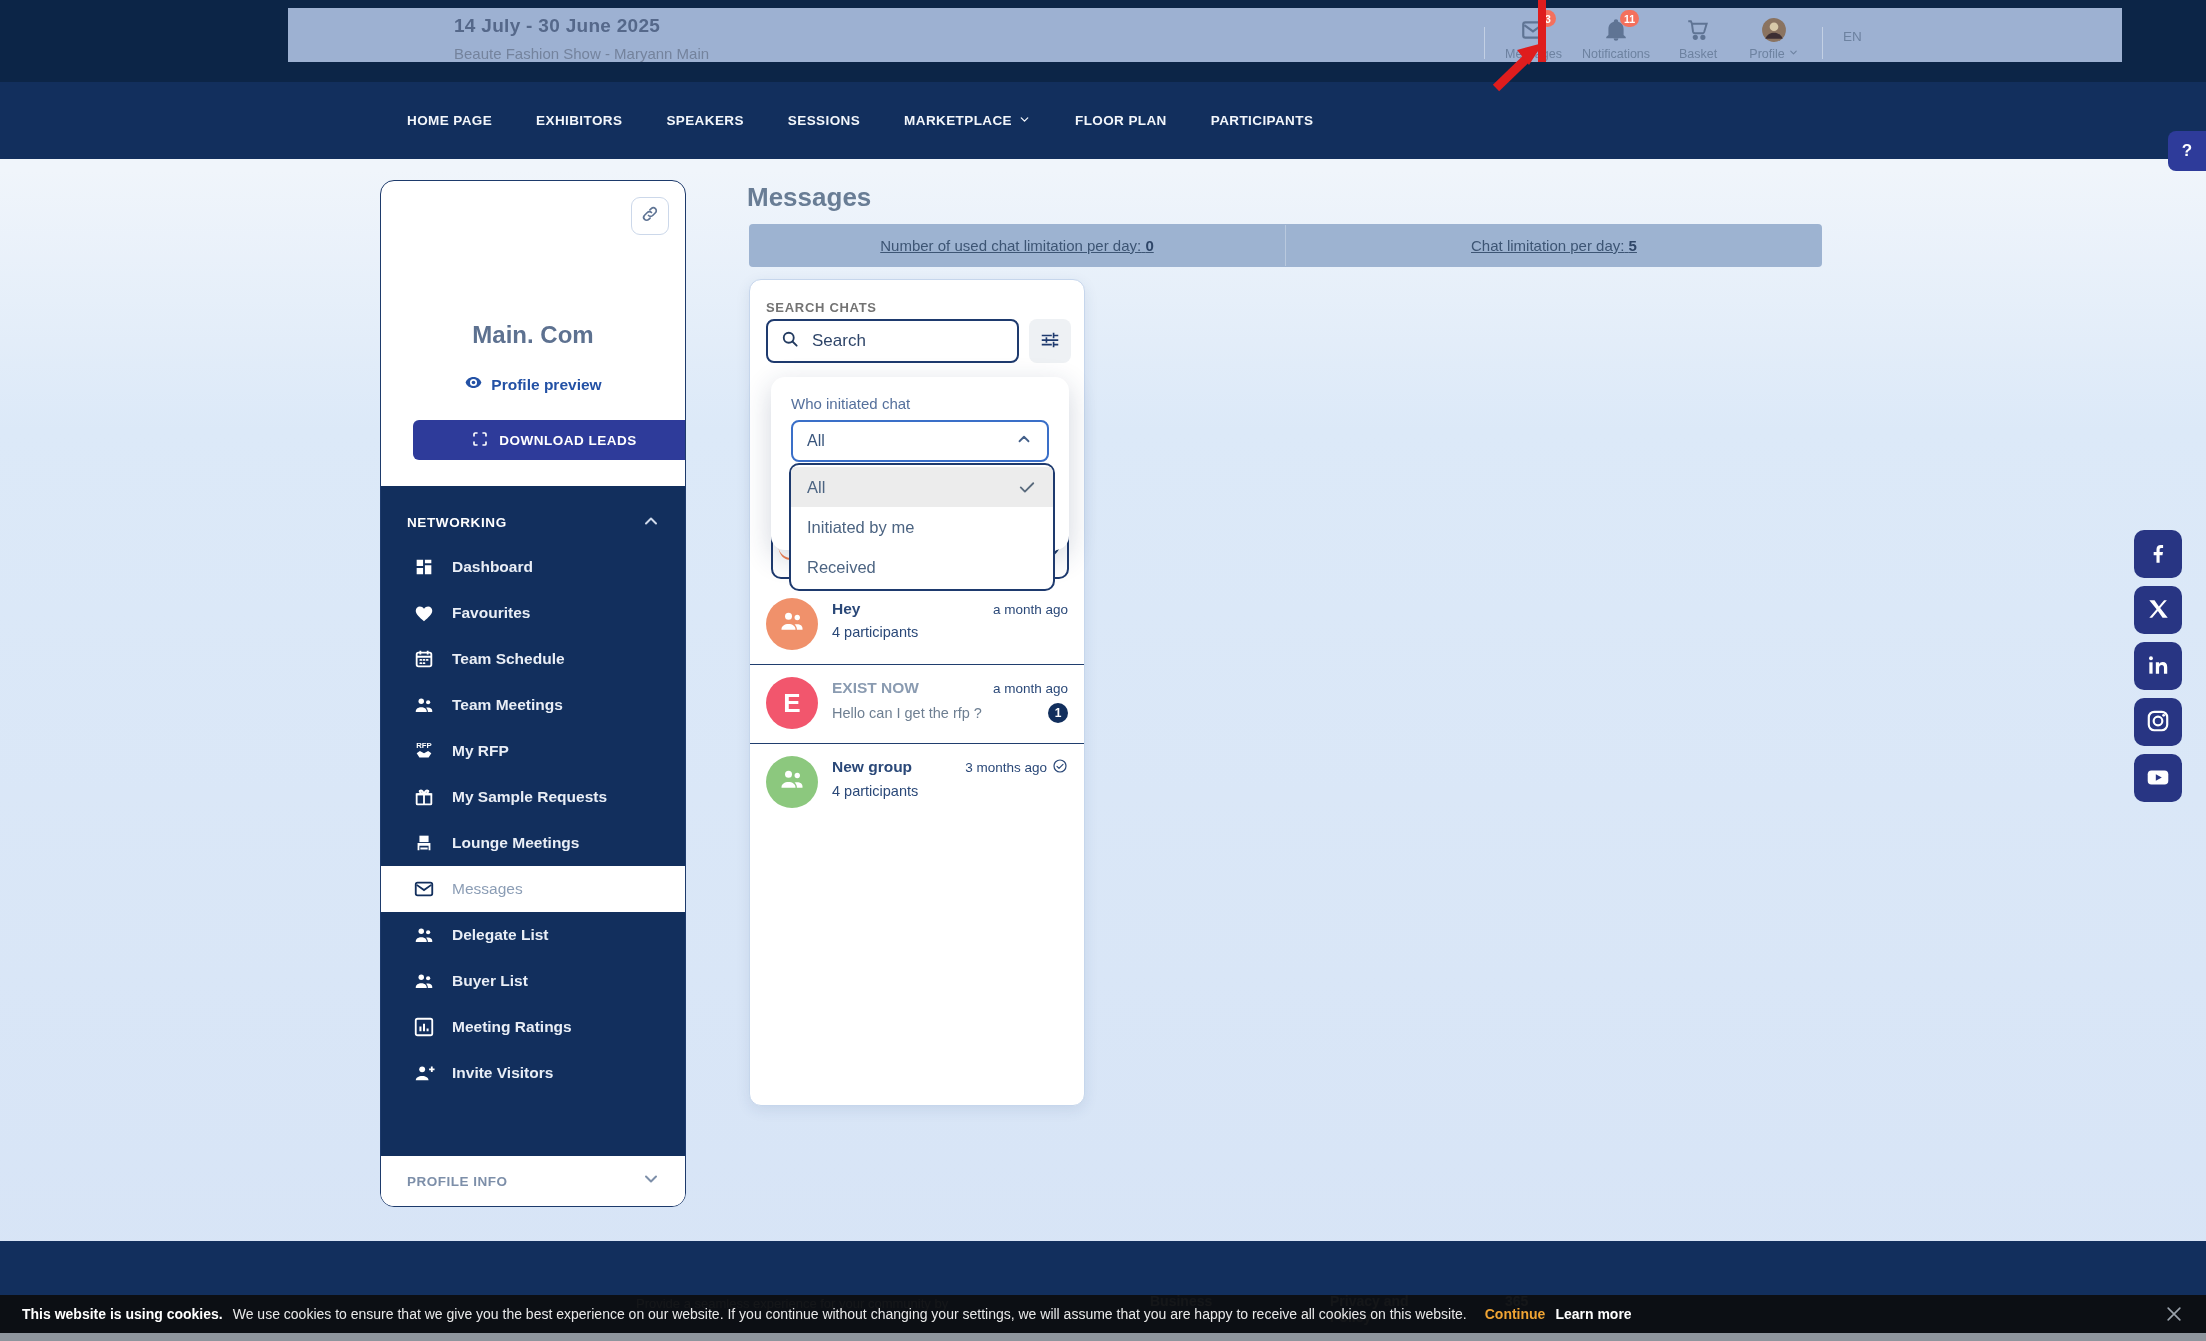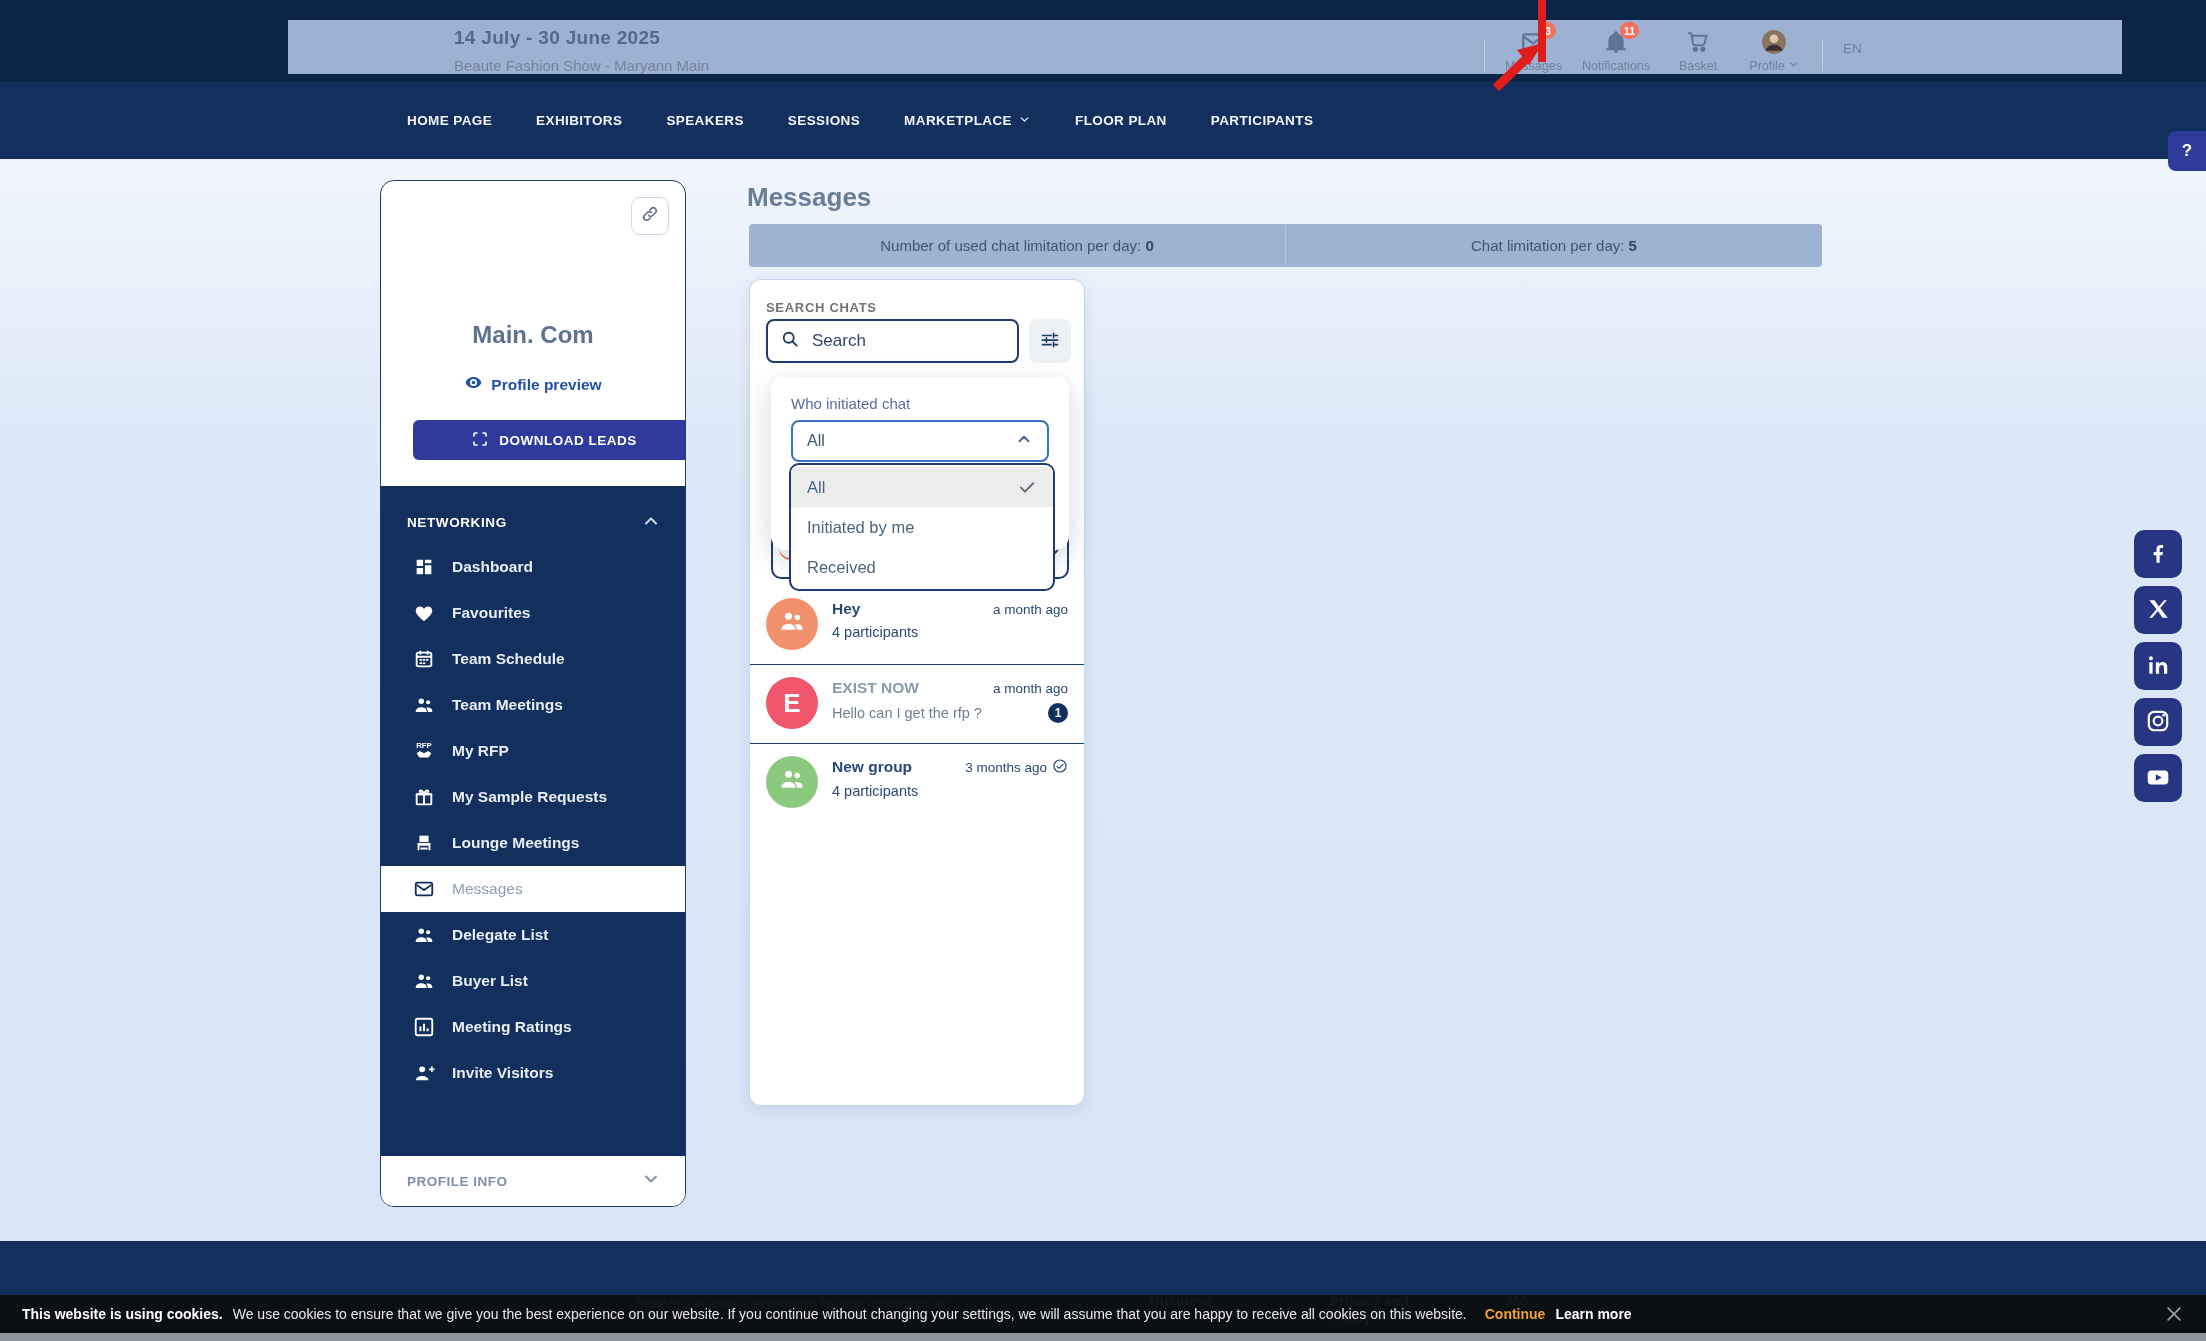--- a/index.html
+++ b/index.html
@@ -7,21 +7,21 @@
     --indigo:#2e3b9a; --social:#283583; --badge:#f4705c; --red:#df1d1d;
     --ink:#2a4878; --muted:#8a9bb1; --gray-blue:#5f7494; --divider:#203e6e;
   }
   *{box-sizing:border-box;margin:0;padding:0}
   body{font-family:"Liberation Sans",sans-serif;background:#0c2547;}
   #page{position:relative;width:2206px;height:1341px;overflow:hidden;
     background:linear-gradient(180deg,var(--page1) 170px,#dce9f8 430px,var(--page2) 100%);}
 
   
   .topbar{position:absolute;left:0;top:0;width:100%;height:82px;background:var(--navy-dark);}
-  .topbar-inner{position:absolute;left:288px;top:20px;width:1834px;height:54px;background:var(--steel);}
+  .topbar-inner{position:absolute;left:288px;top:8px;width:1834px;height:54px;background:var(--steel);}
   .logo{position:absolute;left:108px;top:22px;width:44px;height:30px;border-radius:2px;
     background:#e8e8e8 radial-gradient(circle at 35% 70%,#f08a2e 0 5px,transparent 6px),
     linear-gradient(100deg,#111 0 9%,#ddd 9% 86%,#111 86%);}
   .event-titles{position:absolute;left:166px;top:7px;}
   .event-dates{font-size:19px;font-weight:bold;color:#55688a;letter-spacing:.3px;}
   .event-name{font-size:15px;color:#74839d;margin-top:8px;}
   .top-actions{position:absolute;left:1196px;top:9px;display:flex;align-items:flex-start;gap:20px;}
   .vdiv{width:1px;height:32px;background:#c3d0e4;margin-top:10px;}
   .action{display:flex;flex-direction:column;align-items:center;gap:4px;min-width:56px;cursor:pointer;}
   .action .ic{position:relative;width:26px;height:26px;color:#5f7494;}
@@ -81,21 +81,21 @@
   .side-item.active .s-lbl{color:#8b9db5;font-weight:normal;}
   .profile-info{position:absolute;left:0;bottom:0;width:100%;height:50px;background:#fff;display:flex;
     align-items:center;justify-content:space-between;padding:0 24px 0 26px;cursor:pointer;}
   .profile-info .pi-lbl{font-size:13.5px;font-weight:bold;letter-spacing:.5px;color:#7d8fa9;}
   .profile-info svg{width:20px;height:20px;color:#7d8fa9;}
 
   
   .page-title{position:absolute;left:747px;top:182px;font-size:26px;font-weight:bold;color:#697d95;}
   .limitbar{position:absolute;left:749px;top:224px;width:1073px;height:43px;background:#9db3d1;
     border-radius:4px;display:flex;align-items:center;}
-  .limit-half{flex:1;text-align:center;font-size:15px;color:#3d5574;}
+  .limit-half{flex:1;text-align:center;font-size:15px;color:#3d5574;text-decoration:underline;}
   .limit-half b{color:#2f4668;}
   .limit-div{width:1px;height:41px;background:#b9c9de;}
 
   .chatpanel{position:absolute;left:749px;top:279px;width:336px;height:827px;background:#fff;
     border:1px solid #c6d6ec;border-radius:12px;box-shadow:0 4px 14px rgba(40,70,120,.10);}
   .sc-label{position:absolute;left:16px;top:20px;font-size:13px;font-weight:bold;letter-spacing:.7px;color:#737373;}
   .search-box{position:absolute;left:16px;top:39px;width:253px;height:44px;border:2px solid #1e3a6e;
     border-radius:8px;display:flex;align-items:center;gap:12px;padding:0 12px;background:#fff;}
   .search-box svg{width:20px;height:20px;color:#223a60;flex:none;}
   .search-box input{border:none;outline:none;width:100%;font-size:17px;color:#223a60;font-family:inherit;}

